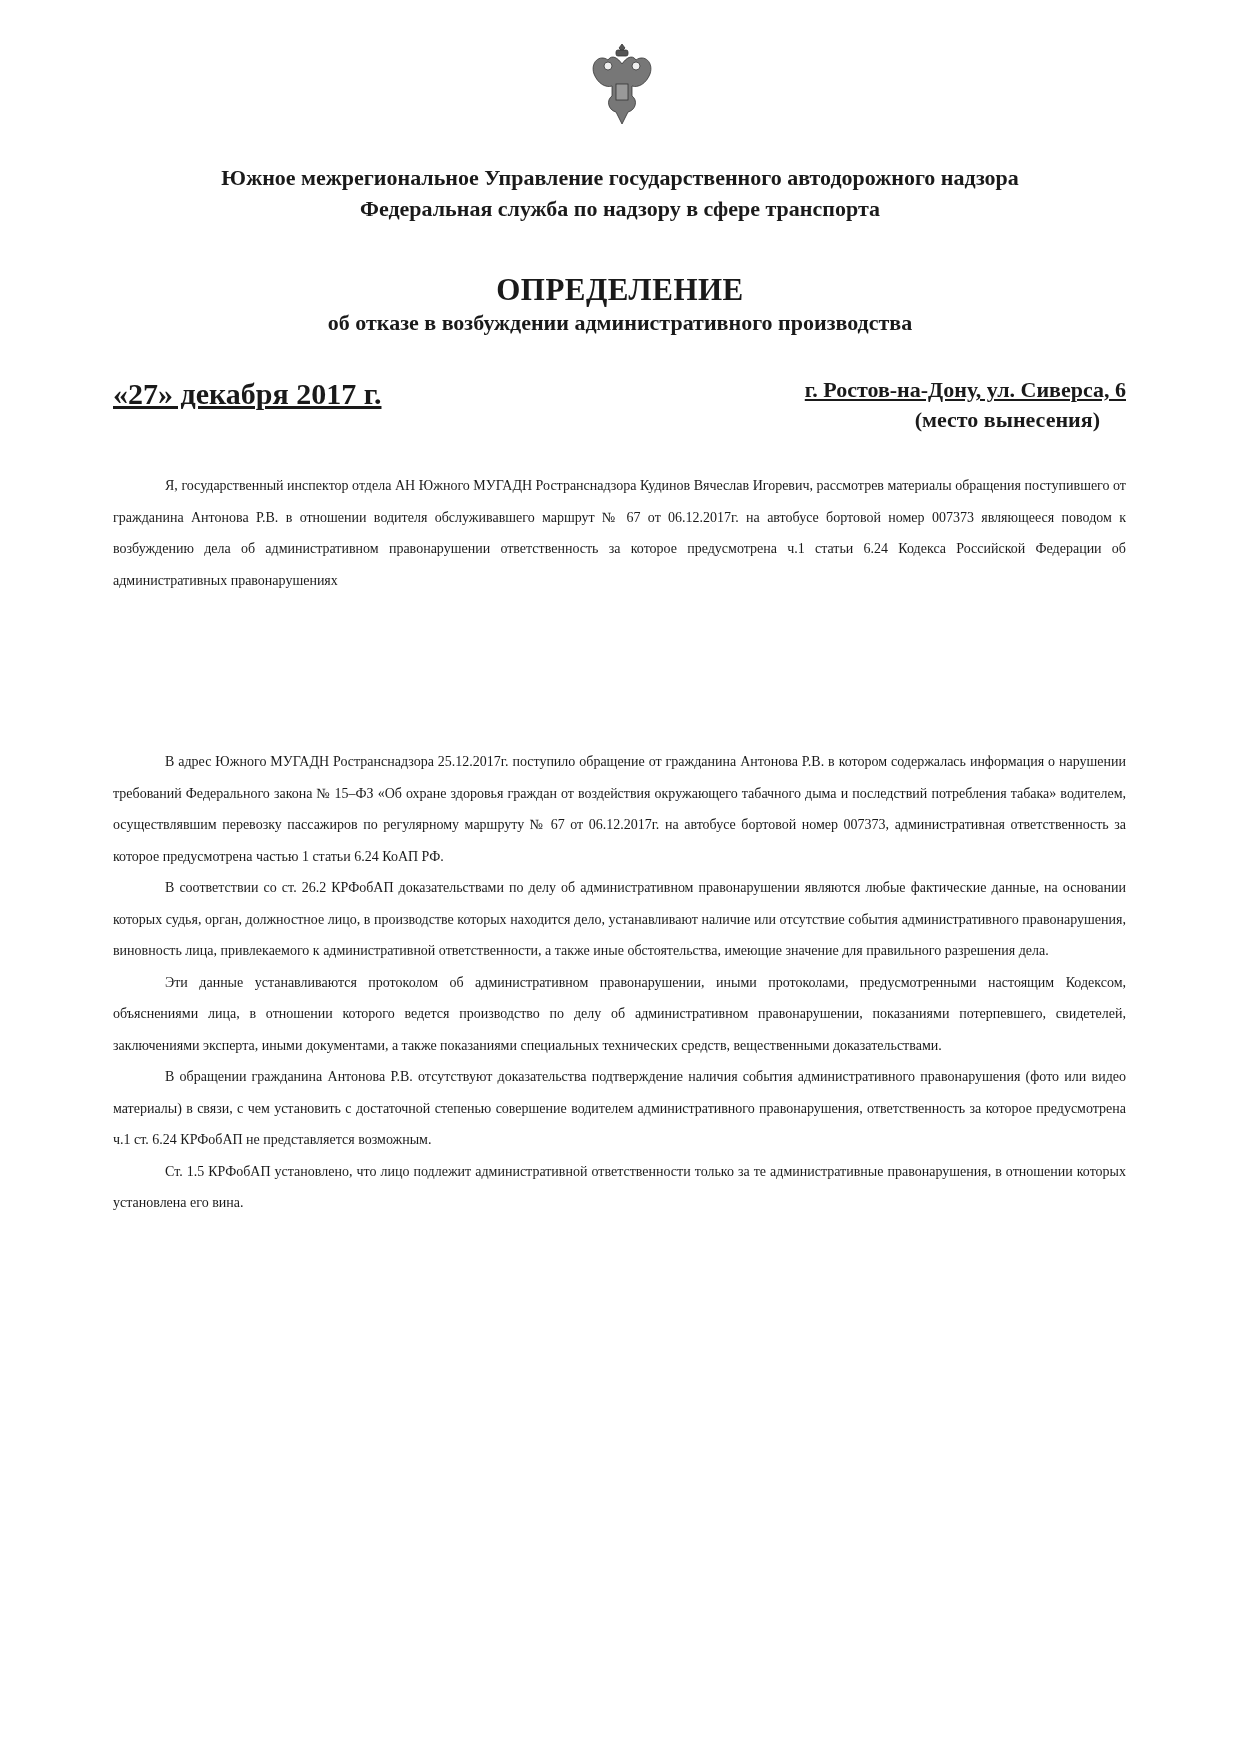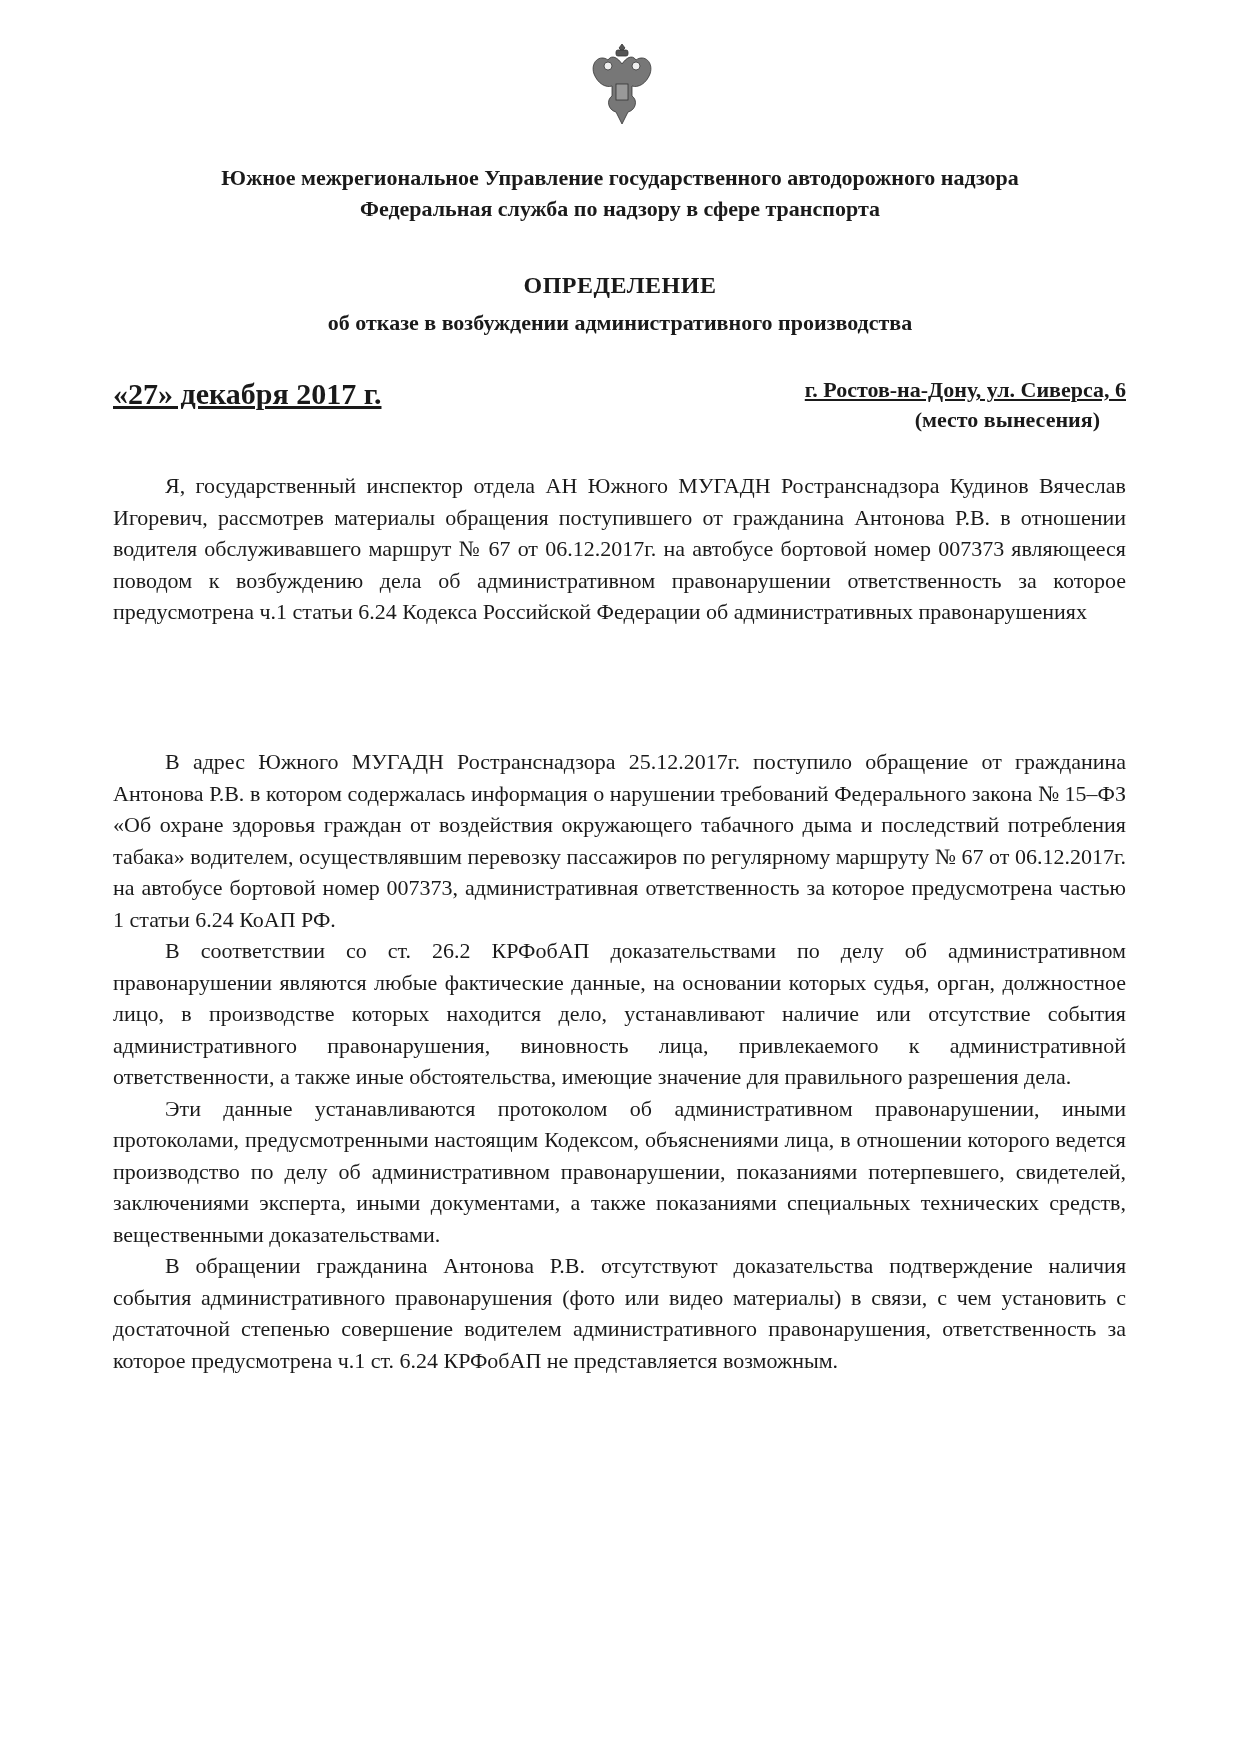--- a/index.html
+++ b/index.html
@@ -2,26 +2,26 @@
 <html><head>
 <meta charset="utf-8">
 <style>
   html, body { margin: 0; padding: 0; background: #ffffff; }
   body { width: 1240px; height: 1754px; position: relative; overflow: hidden;
     font-family: "Liberation Serif", "DejaVu Serif", serif; color: #1a1a1a; }
   .page { position: absolute; left: 0; top: 0; width: 1240px; height: 1754px; }
   .emblem { position: absolute; left: 586px; top: 40px; width: 72px; height: 88px; }
   .header { position: absolute; left: 100px; width: 1040px; text-align: center; font-weight: bold; font-size: 22px; line-height: 31px; }
   .h1 { top: 162px; }
-  .title { position: absolute; left: 100px; width: 1040px; text-align: center; font-weight: bold; font-size: 24px; top: 272px; letter-spacing: 0.5px; }
+  .title { position: absolute; left: 100px; width: 1040px; text-align: center; font-weight: bold; font-size: 31px; top: 272px; letter-spacing: 0.5px; }
   .subtitle { position: absolute; left: 100px; width: 1040px; text-align: center; font-weight: bold; font-size: 22px; top: 310px; }
   .date { position: absolute; left: 113px; top: 377px; font-size: 30px; font-weight: bold; text-decoration: underline; }
   .place { position: absolute; right: 114px; top: 377px; font-size: 22px; font-weight: bold; text-decoration: underline; }
   .place-caption { position: absolute; right: 140px; top: 407px; font-size: 22px; font-weight: bold; }
-  .body-text { position: absolute; left: 113px; width: 1013px; font-size: 22px; line-height: 31.5px; text-align: justify; }
+  .body-text { position: absolute; left: 113px; width: 1013px; font-size: 14px; line-height: 31.5px; text-align: justify; }
   .body-text p { margin: 0; text-indent: 52px; }
   .intro { top: 470px; }
   .section-head { position: absolute; left: 100px; width: 1040px; text-align: center; font-size: 22px; top: 686px; }
   .main { top: 746px; }
 </style>
 </head>
 <body>
 
 <div class="page">
 
@@ -53,15 +53,16 @@
   <div class="body-text intro">
     <p>Я, государственный инспектор отдела АН Южного МУГАДН Ространснадзора Кудинов Вячеслав Игоревич, рассмотрев материалы обращения поступившего от гражданина Антонова Р.В. в отношении водителя обслуживавшего маршрут № 67 от 06.12.2017г. на автобусе бортовой номер 007373 являющееся поводом к возбуждению дела об административном правонарушении ответственность за которое предусмотрена ч.1 статьи 6.24 Кодекса Российской Федерации об административных правонарушениях</p>
   </div>
 
 
   <div class="body-text main">
     <p>В адрес Южного МУГАДН Ространснадзора 25.12.2017г. поступило обращение от гражданина Антонова Р.В. в котором содержалась информация о нарушении требований Федерального закона № 15–ФЗ «Об охране здоровья граждан от воздействия окружающего табачного дыма и последствий потребления табака» водителем, осуществлявшим перевозку пассажиров по регулярному маршруту № 67 от 06.12.2017г. на автобусе бортовой номер 007373, административная ответственность за которое предусмотрена частью 1 статьи 6.24 КоАП РФ.</p>
     <p>В соответствии со ст. 26.2 КРФобАП доказательствами по делу об административном правонарушении являются любые фактические данные, на основании которых судья, орган, должностное лицо, в производстве которых находится дело, устанавливают наличие или отсутствие события административного правонарушения, виновность лица, привлекаемого к административной ответственности, а также иные обстоятельства, имеющие значение для правильного разрешения дела.</p>
     <p>Эти данные устанавливаются протоколом об административном правонарушении, иными протоколами, предусмотренными настоящим Кодексом, объяснениями лица, в отношении которого ведется производство по делу об административном правонарушении, показаниями потерпевшего, свидетелей, заключениями эксперта, иными документами, а также показаниями специальных технических средств, вещественными доказательствами.</p>
     <p>В обращении гражданина Антонова Р.В. отсутствуют доказательства подтверждение наличия события административного правонарушения (фото или видео материалы) в связи, с чем установить с достаточной степенью совершение водителем административного правонарушения, ответственность за которое предусмотрена ч.1 ст. 6.24  КРФобАП  не представляется возможным.</p>
+    <p>Ст. 1.5 КРФобАП установлено, что лицо подлежит административной ответственности только за те административные правонарушения, в отношении которых установлена его вина.</p>
   </div>
 
 </div>
 
 </body></html>

